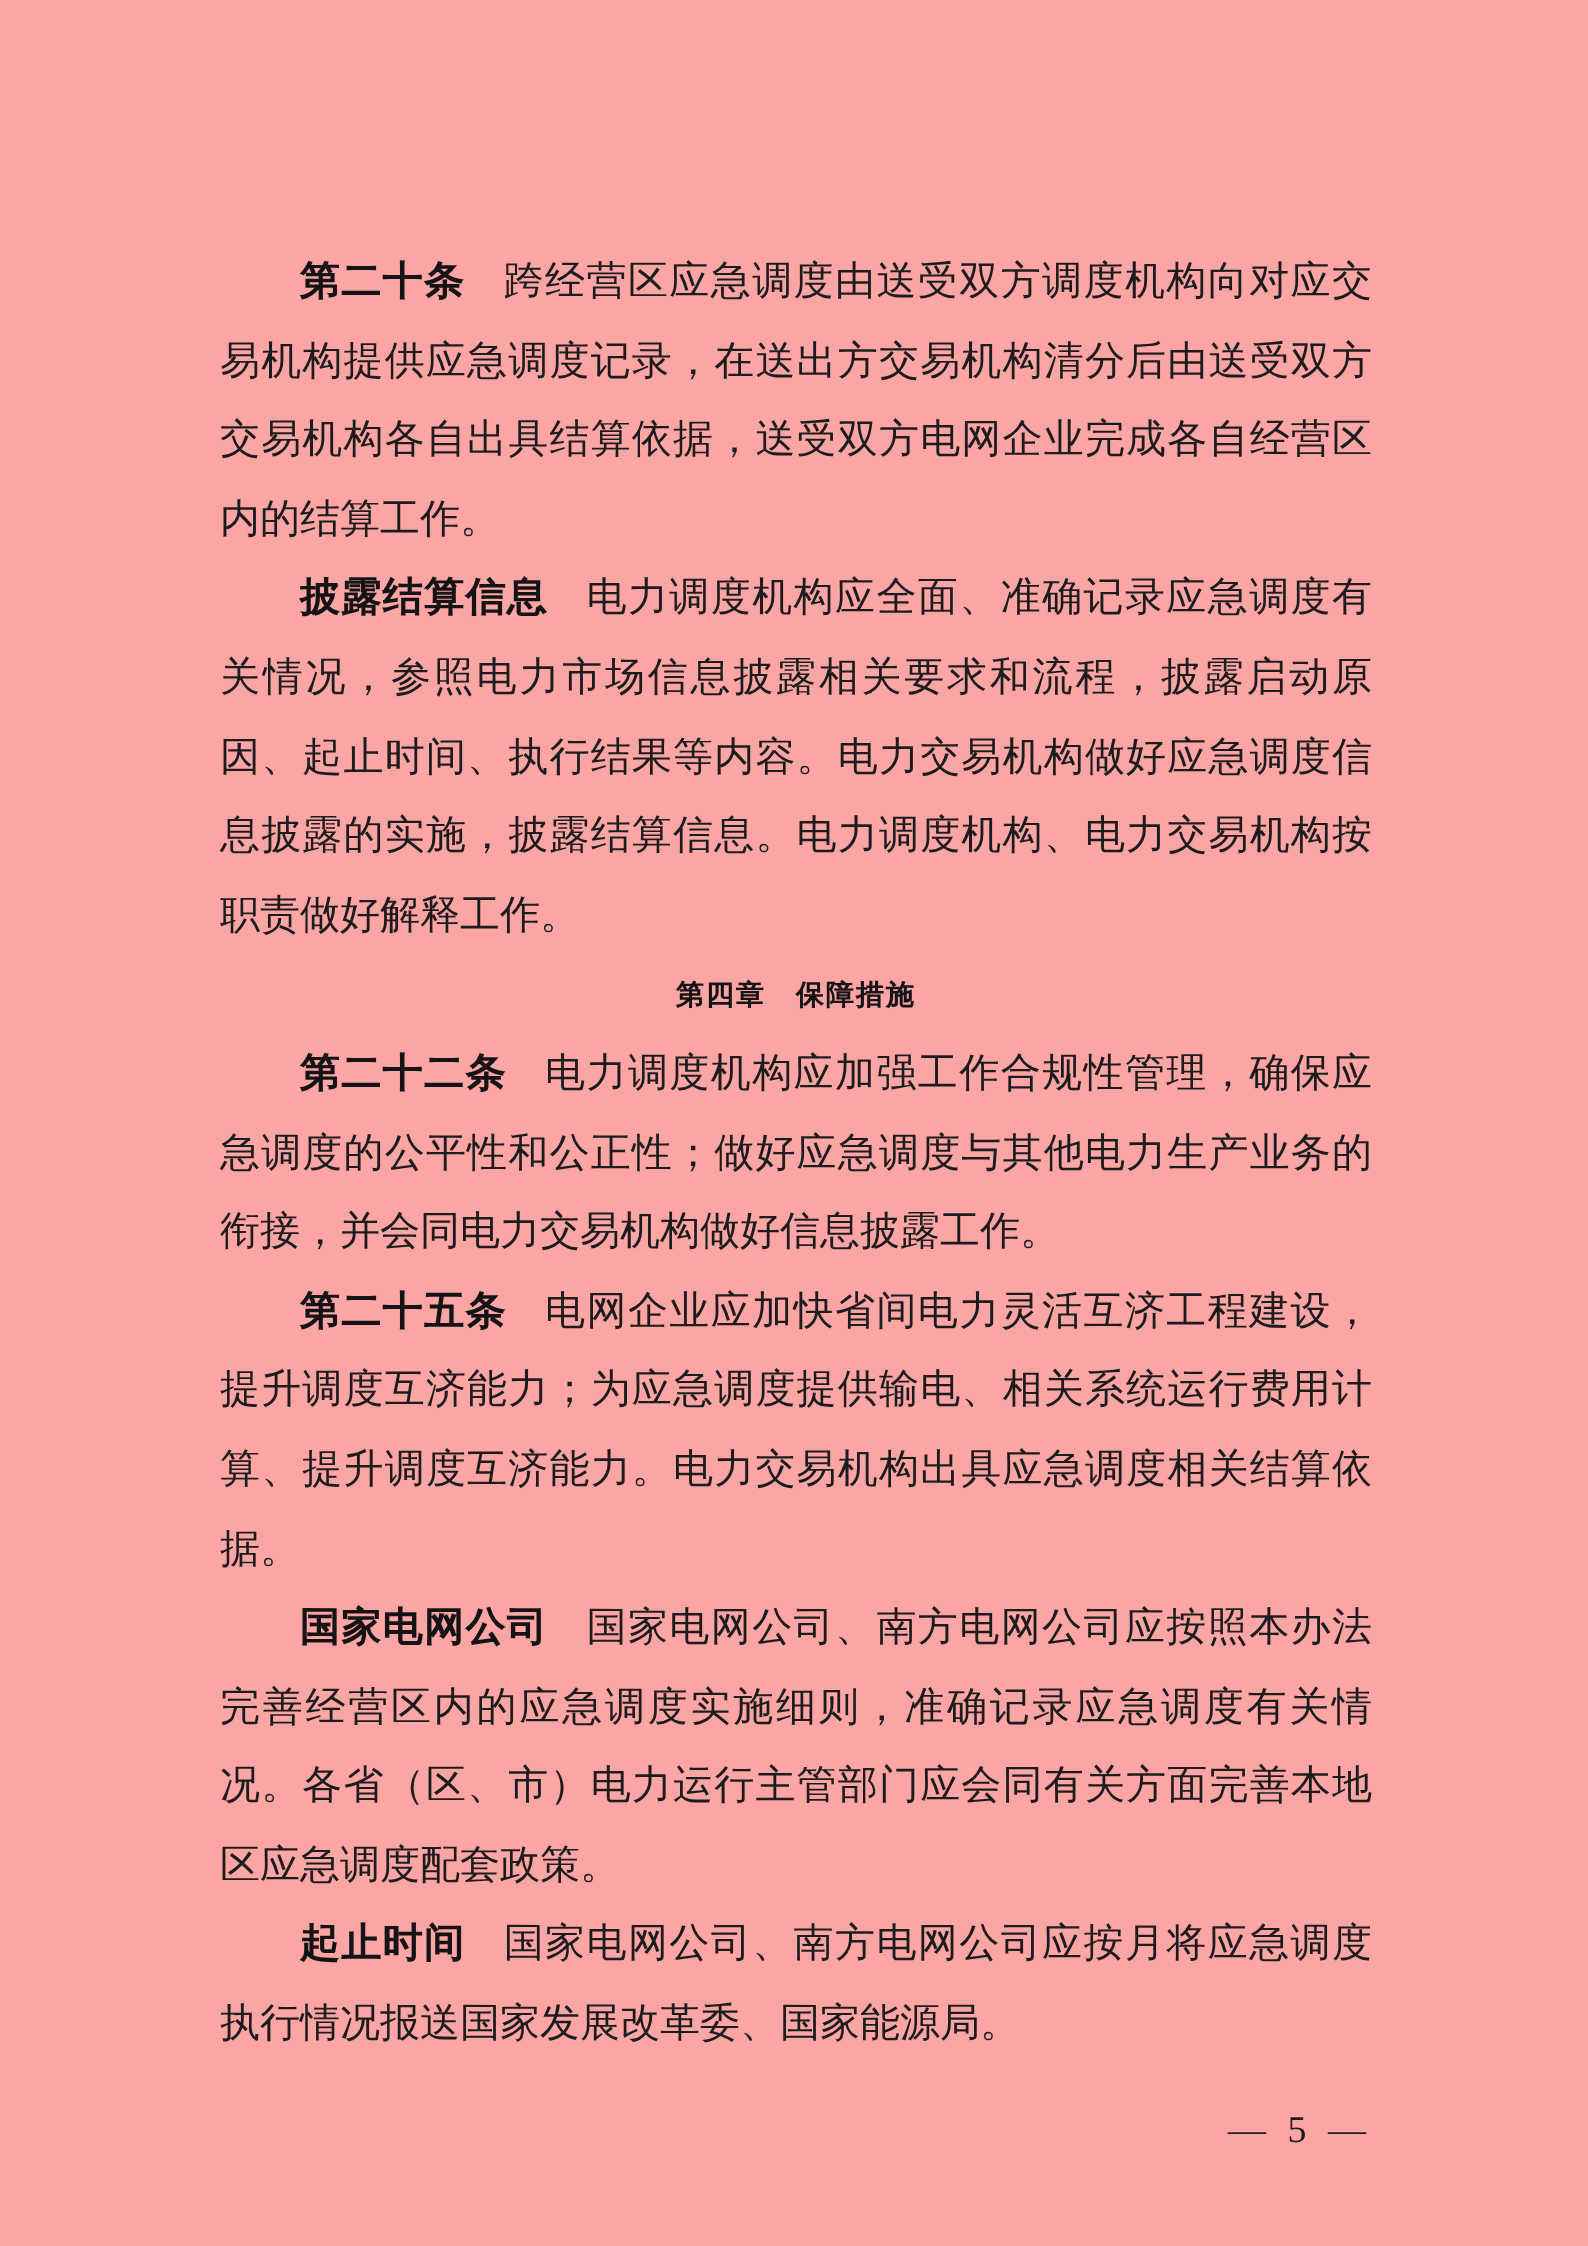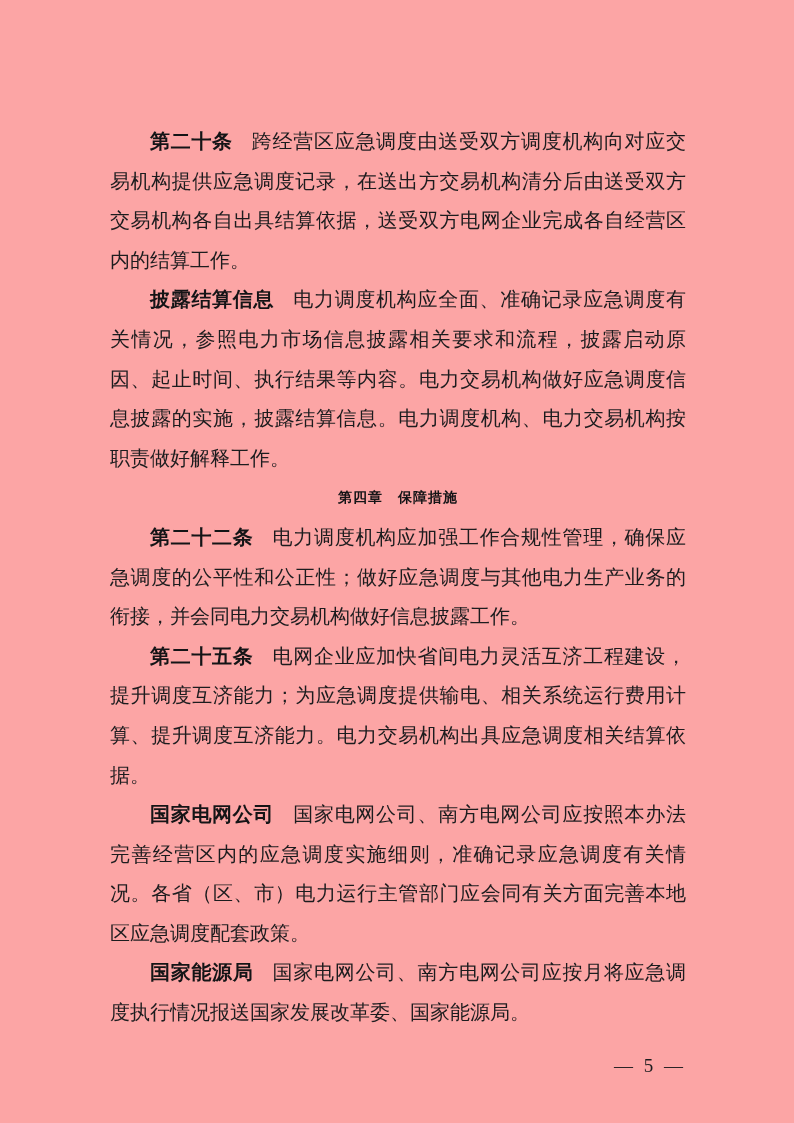--- a/index.html
+++ b/index.html
@@ -68,18 +68,18 @@
     <p class="article"><b class="art-num">披露结算信息</b><span>电力调度机构应全面、准确记录应急调度有关情况，参照电力市场信息披露相关要求和流程，披露启动原因、起止时间、执行结果等内容。电力交易机构做好应急调度信息披露的实施，披露结算信息。电力调度机构、电力交易机构按职责做好解释工作。</span></p>
 
     <h2 class="chapter">第四章　保障措施</h2>
 
     <p class="article"><b class="art-num">第二十二条</b><span>电力调度机构应加强工作合规性管理，确保应急调度的公平性和公正性；做好应急调度与其他电力生产业务的衔接，并会同电力交易机构做好信息披露工作。</span></p>
 
     <p class="article"><b class="art-num">第二十五条</b><span>电网企业应加快省间电力灵活互济工程建设，提升调度互济能力；为应急调度提供输电、相关系统运行费用计算、提升调度互济能力。电力交易机构出具应急调度相关结算依据。</span></p>
 
     <p class="article"><b class="art-num">国家电网公司</b><span>国家电网公司、南方电网公司应按照本办法完善经营区内的应急调度实施细则，准确记录应急调度有关情况。各省（区、市）电力运行主管部门应会同有关方面完善本地区应急调度配套政策。</span></p>
 
-    <p class="article"><b class="art-num">国家能源局</b><span>国家电网公司、南方电网公司应按月将应急调度执行情况报送国家发展改革委、国家能源局。</span></p>
+    <p class="article"><b class="art-num">起止时间</b><span>国家电网公司、南方电网公司应按月将应急调度执行情况报送国家发展改革委、国家能源局。</span></p>
 
     <div class="page-number">— 5 —</div>
 
   </main>
 </div>
 
 </body></html>

